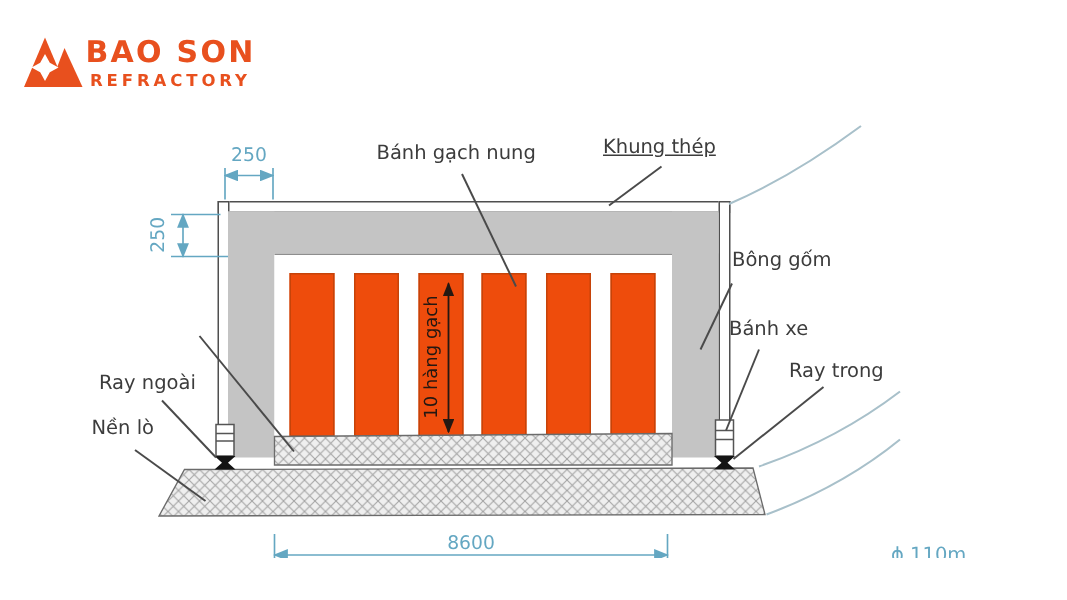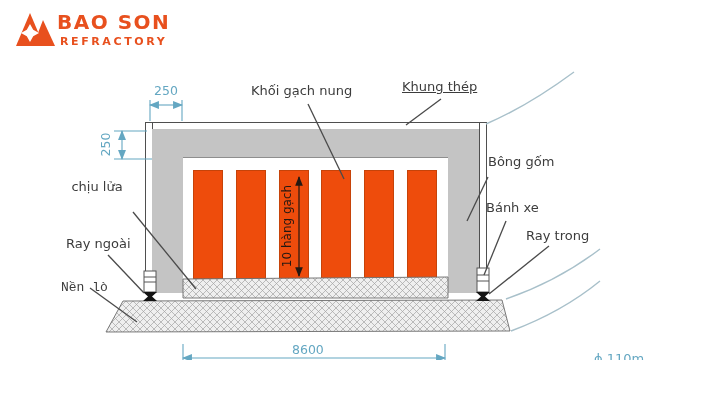--- a/index.html
+++ b/index.html
@@ -1,17 +1,17 @@
 <!DOCTYPE html>
 <html style="--brick: #EE4C0C; --wall: #C4C4C4; --dimension: #64A7C2; --label: #3C3C3C; --logo: #E8501E;"><head>
 <meta charset="utf-8">
 <style>
   html,body{margin:0;padding:0;background:#fff;}
   #stage{position:relative;width:711px;height:360px;background:#ffffff;overflow:hidden;
-         font-family:"DejaVu Sans","Liberation Sans",sans-serif;}
+         font-family:"DejaVu Sans","Liberation Sans",sans-serif;margin-top:12px;}
   .abs{position:absolute;}
   
   #brand{left:57px;top:10px;font-size:20px;font-weight:bold;letter-spacing:1.5px;color:var(--logo);z-index:10;}
   #brand-sub{left:60px;top:35px;font-size:11px;font-weight:bold;letter-spacing:2.6px;color:var(--logo);z-index:10;}
   
   .frame{background:#ffffff;border:1px solid #4f4f4f;box-sizing:border-box;z-index:2;}
   #frame-top{left:145px;top:122px;width:342px;height:8px;}
   #frame-left{left:145px;top:122px;width:8px;height:171px;}
   #frame-right{left:479px;top:122px;width:8px;height:171px;}
   .wall{background:var(--wall);z-index:2;}
@@ -27,24 +27,24 @@
   
   .lbl{font-size:13px;color:var(--label);white-space:nowrap;z-index:10;}
   .dim{font-size:12.5px;color:var(--dimension);white-space:nowrap;z-index:10;}
   #lbl-fired-brick{left:251px;top:83px;}
   #lbl-steel-frame{left:402px;top:79px;text-decoration:underline;}
   #lbl-ceramic-wool{left:488px;top:154px;}
   #lbl-wheel{left:486px;top:200px;}
   #lbl-inner-rail{left:526px;top:228px;text-align:right;}
   #lbl-firebrick-base{left:55px;top:176px;width:84px;text-align:center;line-height:21px;}
   #lbl-outer-rail{left:66px;top:236px;}
-  #lbl-kiln-base{left:61px;top:280px;font-family:Liberation Mono, monospace;}
+  #lbl-kiln-base{left:61px;top:266px;}
   #dim-top-250{left:149px;top:83px;width:34px;text-align:center;}
   #dim-side-250{left:88px;top:137px;width:34px;text-align:center;transform:rotate(-90deg);}
-  #dim-8600{left:292px;top:342px;width:44px;}
+  #dim-8600{left:292px;top:342px;width:44px;text-align:center;}
   #dim-phi{left:594px;top:351px;font-size:13px;}
   #lbl-brick-rows{left:237px;top:219px;width:100px;text-align:center;transform:rotate(-90deg);
                   font-size:12px;color:#241812;font-weight:500;z-index:10;}
 </style>
 </head>
 <body>
 
 <div id="stage">
 
   <svg class="abs" style="left:15px;top:9px;z-index:10" width="42" height="40" viewBox="0 0 42 40">
@@ -132,27 +132,26 @@
       <line x1="445" y1="344" x2="445" y2="369"></line>
 
       <line x1="148" y1="378" x2="647" y2="378" marker-start="url(#mB)" marker-end="url(#mB)"></line>
       <line x1="147" y1="367" x2="147" y2="392"></line>
       <path d="M568,384 c3,-10 7,-3 10,-12 M574,385 c3,-10 7,-3 10,-12"></path>
     </g>
 
     <line x1="299" y1="177" x2="299" y2="276" stroke="#241812" stroke-width="1.2" marker-start="url(#mD)" marker-end="url(#mD)"></line>
   </svg>
 
-  <div class="abs lbl" id="lbl-fired-brick">Khối gạch nung</div>
+  <div class="abs lbl" id="lbl-fired-brick">Bánh gạch nung</div>
   <div class="abs lbl" id="lbl-steel-frame">Khung thép</div>
   <div class="abs lbl" id="lbl-ceramic-wool">Bông gốm</div>
   <div class="abs lbl" id="lbl-wheel">Bánh xe</div>
   <div class="abs lbl" id="lbl-inner-rail">Ray trong</div>
   <div class="abs lbl" id="lbl-firebrick-base">
-    <div>chịu lửa</div>
   </div>
   <div class="abs lbl" id="lbl-outer-rail">Ray ngoài</div>
   <div class="abs lbl" id="lbl-kiln-base">Nền lò</div>
   <div class="abs lbl" id="lbl-brick-rows">10 hàng gạch</div>
 
   <div class="abs dim" id="dim-top-250">250</div>
   <div class="abs dim" id="dim-side-250">250</div>
   <div class="abs dim" id="dim-8600">8600</div>
   <div class="abs dim" id="dim-phi">ϕ 110m</div>
 

